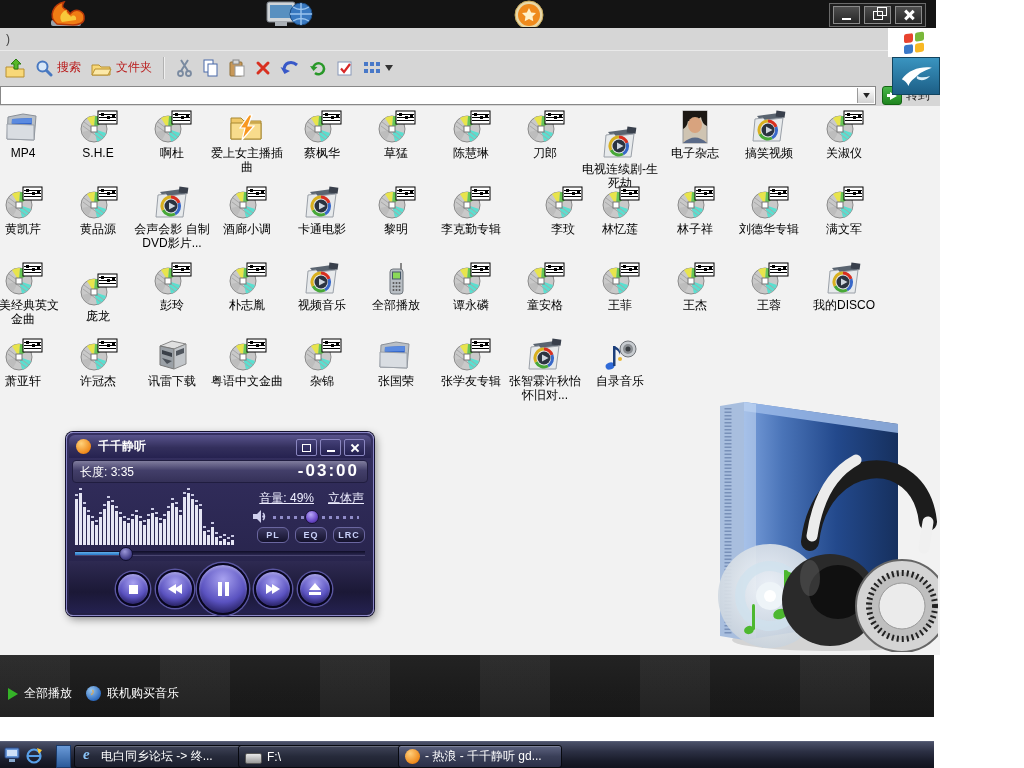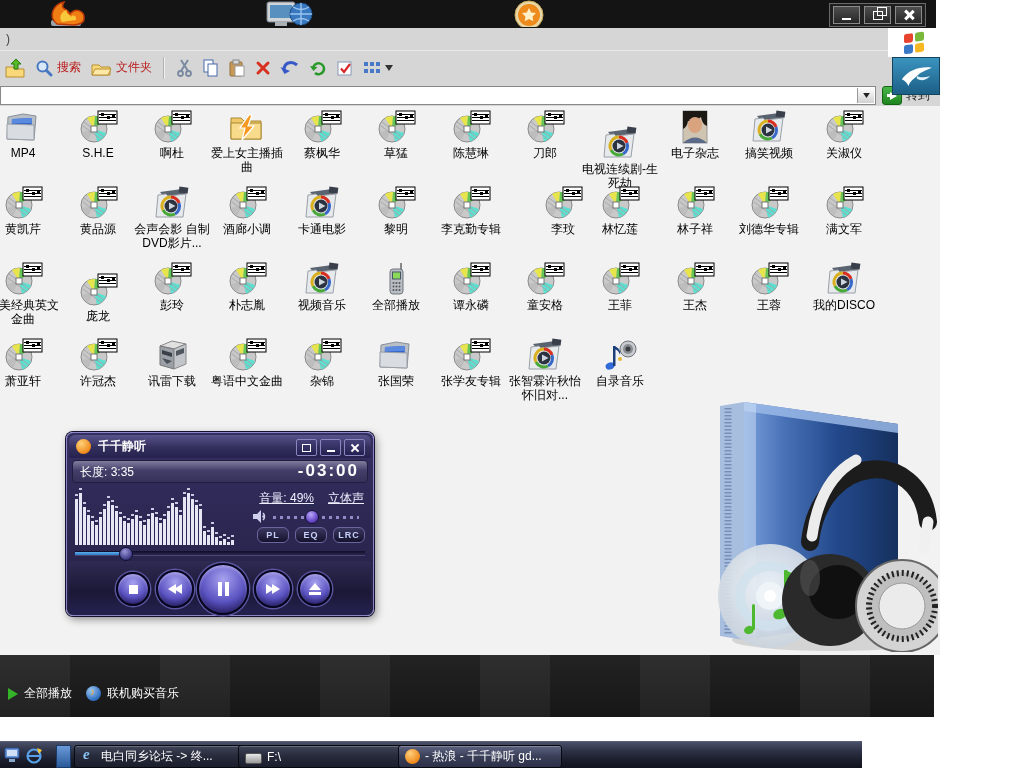--- a/index.html
+++ b/index.html
@@ -107,21 +107,21 @@
   .mb-globe{width:15px;height:15px;border-radius:50%;background:radial-gradient(circle at 35% 30%,#9ac8f0,#2f6cc0 70%,#1a4a8a);position:relative;}
   .mb-globe::after{content:"♪";position:absolute;left:4px;top:0px;font-size:10px;color:#f8a830;font-weight:bold;}
   
   .statusbar{position:absolute;left:0;top:717px;width:934px;height:24px;background:#d7d7d3;border-top:1px solid #fff;color:#111;}
   .sb-sep{position:absolute;top:3px;width:1px;height:18px;background:#9a9a9a;border-right:1px solid #fff;}
   .sb-size{position:absolute;left:700px;top:5px;}
   .sb-zone{position:absolute;left:792px;top:4px;display:flex;align-items:center;gap:5px;}
   .sb-comp{width:15px;height:13px;background:linear-gradient(#bcd2ea,#7aa0cc);border:1.5px solid #4a6a96;border-radius:2px;position:relative;}
   .sb-comp::after{content:"";position:absolute;left:2px;bottom:-4px;width:9px;height:2.5px;background:#8aa8cc;}
   
-  .taskbar{position:absolute;left:0;top:741px;width:862px;height:27px;
+  .taskbar{position:absolute;left:0;top:741px;width:934px;height:27px;
            background:linear-gradient(180deg,#4a5068 0,#2c3044 35%,#191c2a 70%,#10121c 100%);border-top:1px solid #5a6078;}
   .ql{position:absolute;top:5px;} 
   .ql-div{position:absolute;left:56px;top:3px;width:13px;height:21px;background:linear-gradient(180deg,#6a9ad8,#2a5a9a);border:1px solid #1a3a6a;}
   .task-btn{position:absolute;top:3px;height:21px;border-radius:3px;color:#fff;display:flex;align-items:center;gap:5px;
             padding:0 6px;background:linear-gradient(#3f4458,#262a3a 50%,#1b1e2c);border:1px solid #07090f;
             box-shadow:inset 0 1px 0 rgba(255,255,255,.22);overflow:hidden;}
   .task-btn.active{background:linear-gradient(#5d6380,#3a3f58 50%,#2c3048);}
   .tb-label{white-space:nowrap;overflow:hidden;}
   .tb-ico{width:15px;height:15px;flex:0 0 auto;position:relative;}
   .tbi-ie::before{content:"e";position:absolute;left:2px;top:-3px;font:bold italic 15px "Liberation Serif",serif;color:#8ac4f8;}

